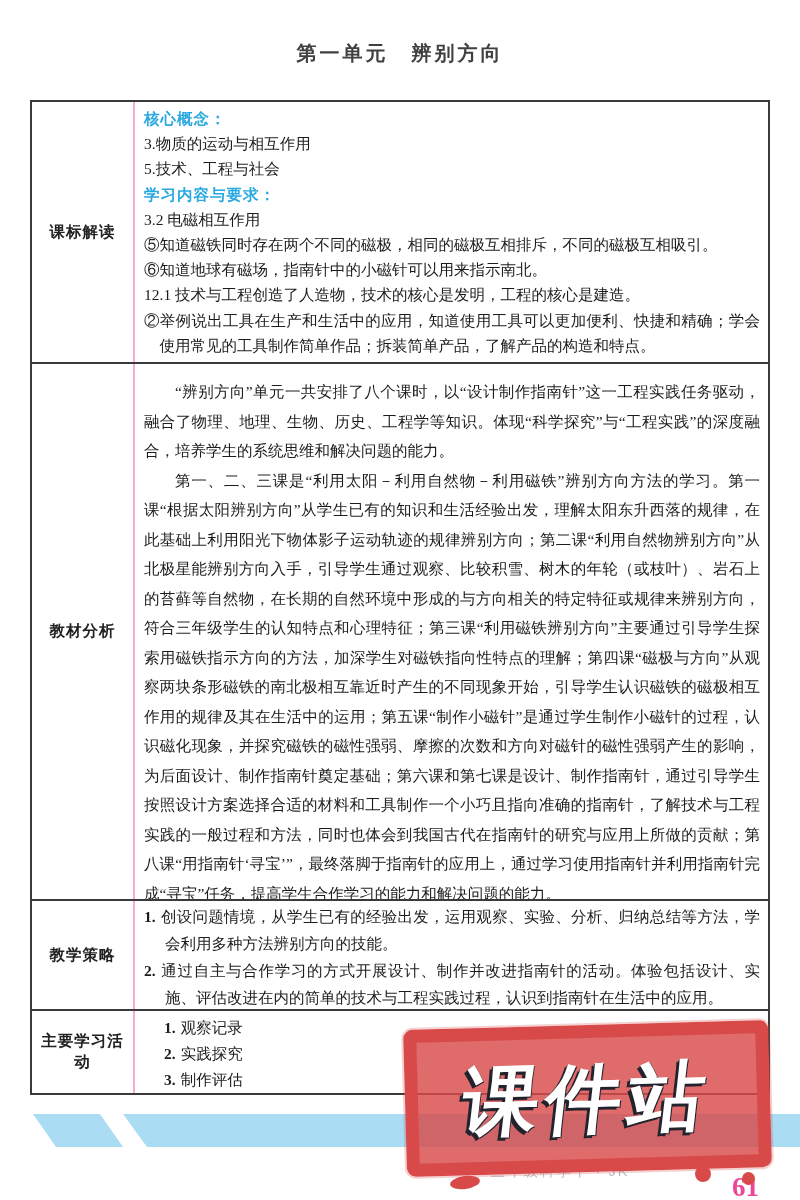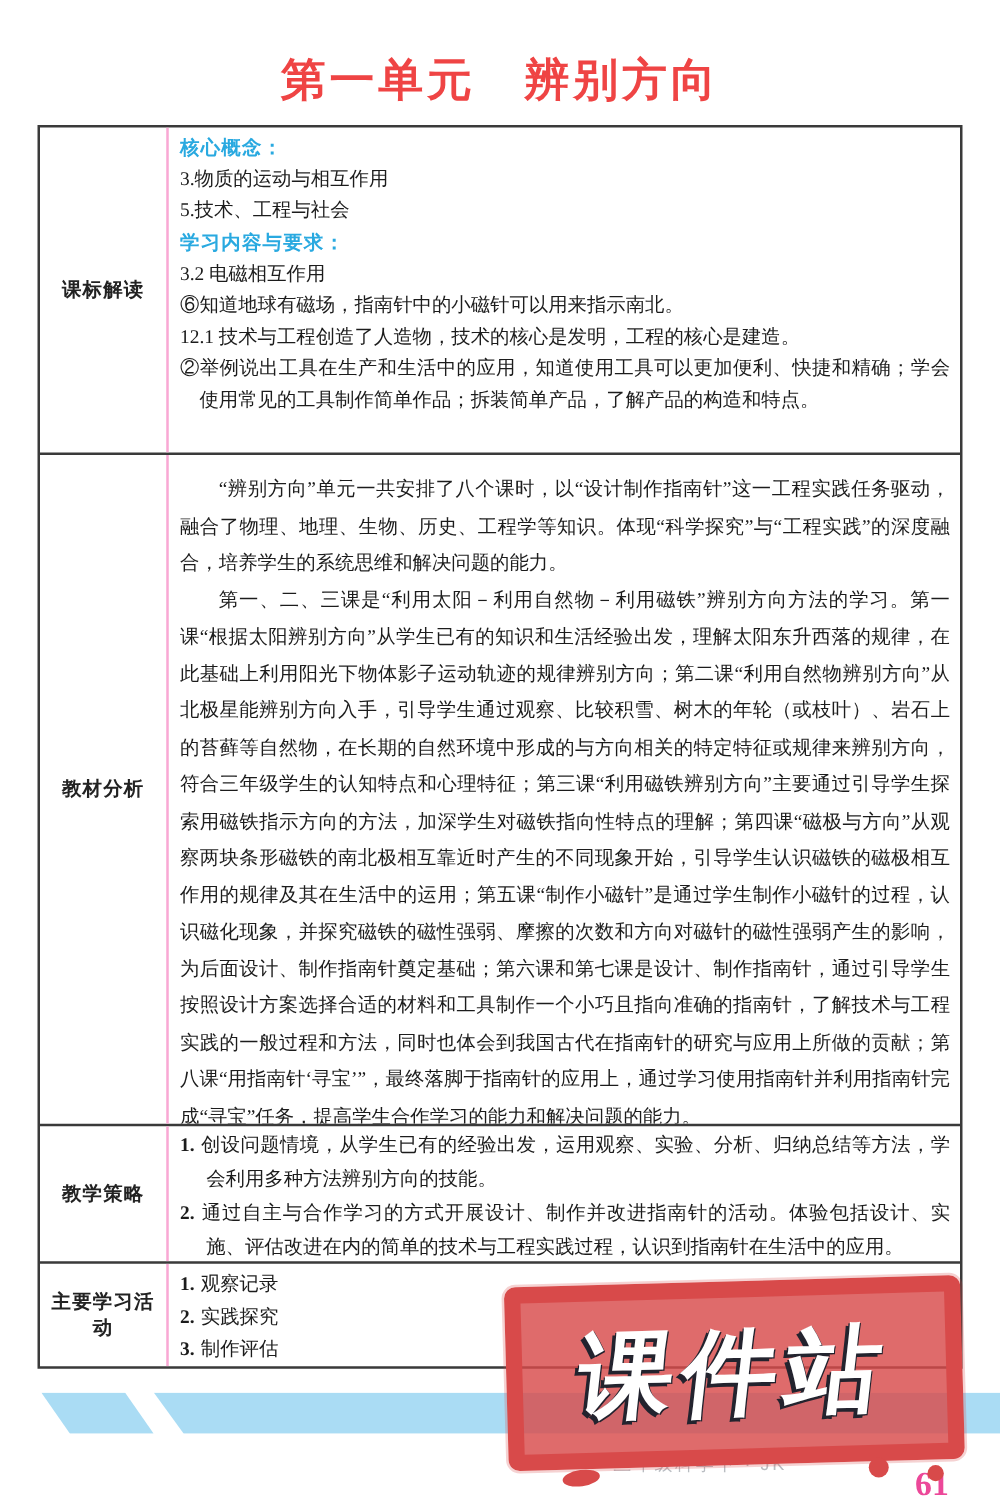--- a/index.html
+++ b/index.html
@@ -4,22 +4,22 @@
 <style>
   html,body{margin:0;padding:0;}
   body{
     width:800px;height:1200px;position:relative;overflow:hidden;
     background:#ffffff;color:#1c1c1c;
     font-family:"Liberation Serif", serif;
   }
   .page{position:absolute;inset:0;background:#fff;}
   .title{
     position:absolute;top:40px;left:0;width:100%;margin:0;text-align:center;
-    font-family:"Liberation Sans", sans-serif;font-size:36px;font-weight:bold;
-    color:#ef4444;letter-spacing:3px;
+    font-family:"Liberation Sans", sans-serif;font-size:20px;font-weight:bold;
+    color:#404040;letter-spacing:3px;
   }
   .unit-table{
     position:absolute;left:30px;top:100px;width:740px;
     border:2px solid #3a3a3a;box-sizing:border-box;background:#fff;
   }
   .trow{display:flex;border-bottom:2px solid #3a3a3a;overflow:hidden;}
   .trow:last-child{border-bottom:none;}
   .tlabel{
     flex:0 0 103px;width:103px;border-right:2px solid #f9a8d4;
     display:flex;align-items:center;justify-content:center;text-align:center;
@@ -28,21 +28,21 @@
   }
   .tcontent{flex:1;padding:4px 8px 2px 9px;box-sizing:border-box;overflow:hidden;}
   .tcontent p{margin:0;}
   .row1{height:260px;}
   .row1 .tcontent{font-size:15.5px;line-height:25.2px;}
   .row2{height:535px;}
   .row2 .tcontent{font-size:15.5px;line-height:29.5px;text-align:justify;padding-top:13px;}
   .row2 .tcontent p{text-indent:2em;}
   .row3{height:108px;}
   .row3 .tcontent{font-size:15.5px;line-height:27px;padding-top:2px;}
-  .row4{height:82px;}
+  .row4{height:82px;gap:20px;}
   .row4 .tcontent{font-size:15.5px;line-height:26px;padding-top:4px;}
   .blue-head{
     color:#29a9e0;font-family:"Liberation Sans", sans-serif;font-weight:bold;
     letter-spacing:1px;
   }
   .hang{padding-left:1em;text-indent:-1em;text-align:justify;}
   .hang-num{padding-left:1.35em;text-indent:-1.35em;text-align:justify;}
   .num{font-weight:bold;margin-right:5px;}
   
   .ribbon{position:absolute;top:1114px;height:33px;background:#aadcf4;z-index:1;}
@@ -83,20 +83,21 @@
   <div class="unit-table">
 
     <div class="trow row1">
       <div class="tlabel">课标解读</div>
       <div class="tcontent">
         <p class="blue-head">核心概念：</p>
         <p>3.物质的运动与相互作用</p>
         <p>5.技术、工程与社会</p>
         <p class="blue-head">学习内容与要求：</p>
         <p>3.2 电磁相互作用</p>
+        <p class="hang">⑤知道磁铁同时存在两个不同的磁极，相同的磁极互相排斥，不同的磁极互相吸引。</p>
         <p class="hang">⑥知道地球有磁场，指南针中的小磁针可以用来指示南北。</p>
         <p class="hang">12.1 技术与工程创造了人造物，技术的核心是发明，工程的核心是建造。</p>
         <p class="hang">②举例说出工具在生产和生活中的应用，知道使用工具可以更加便利、快捷和精确；学会使用常见的工具制作简单作品；拆装简单产品，了解产品的构造和特点。</p>
       </div>
     </div>
 
     <div class="trow row2">
       <div class="tlabel">教材分析</div>
       <div class="tcontent">
         <p>“辨别方向”单元一共安排了八个课时，以“设计制作指南针”这一工程实践任务驱动，融合了物理、地理、生物、历史、工程学等知识。体现“科学探究”与“工程实践”的深度融合，培养学生的系统思维和解决问题的能力。</p>

